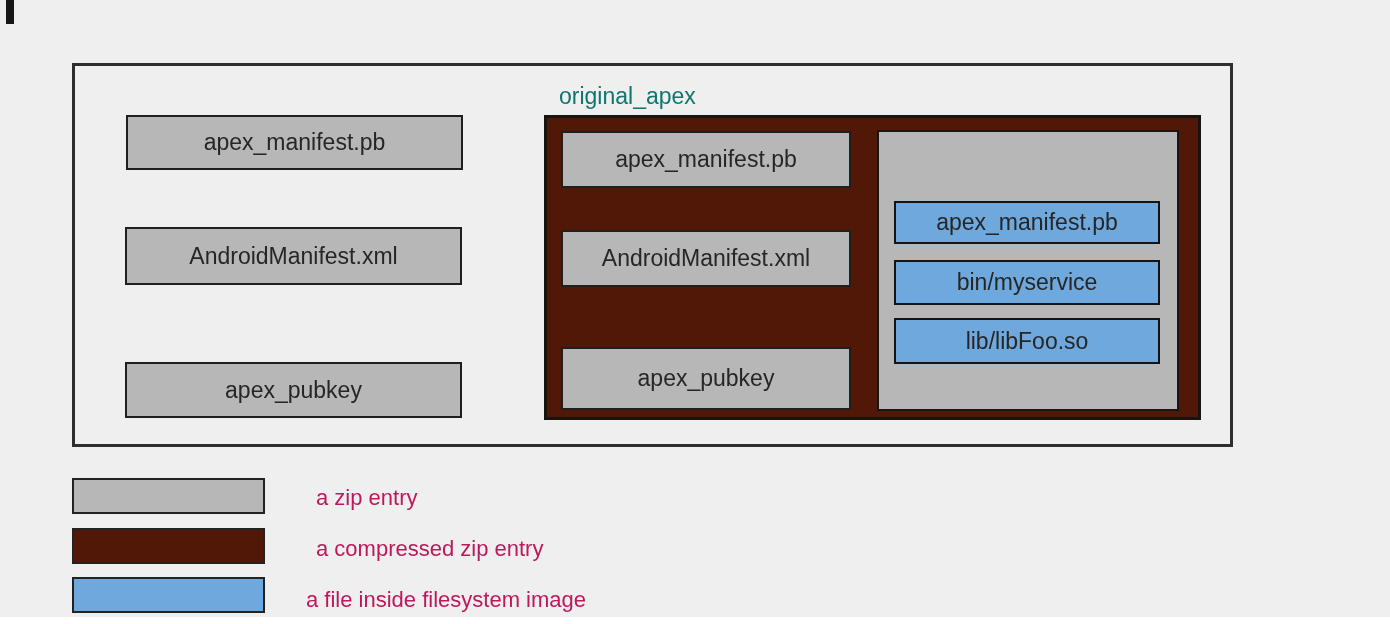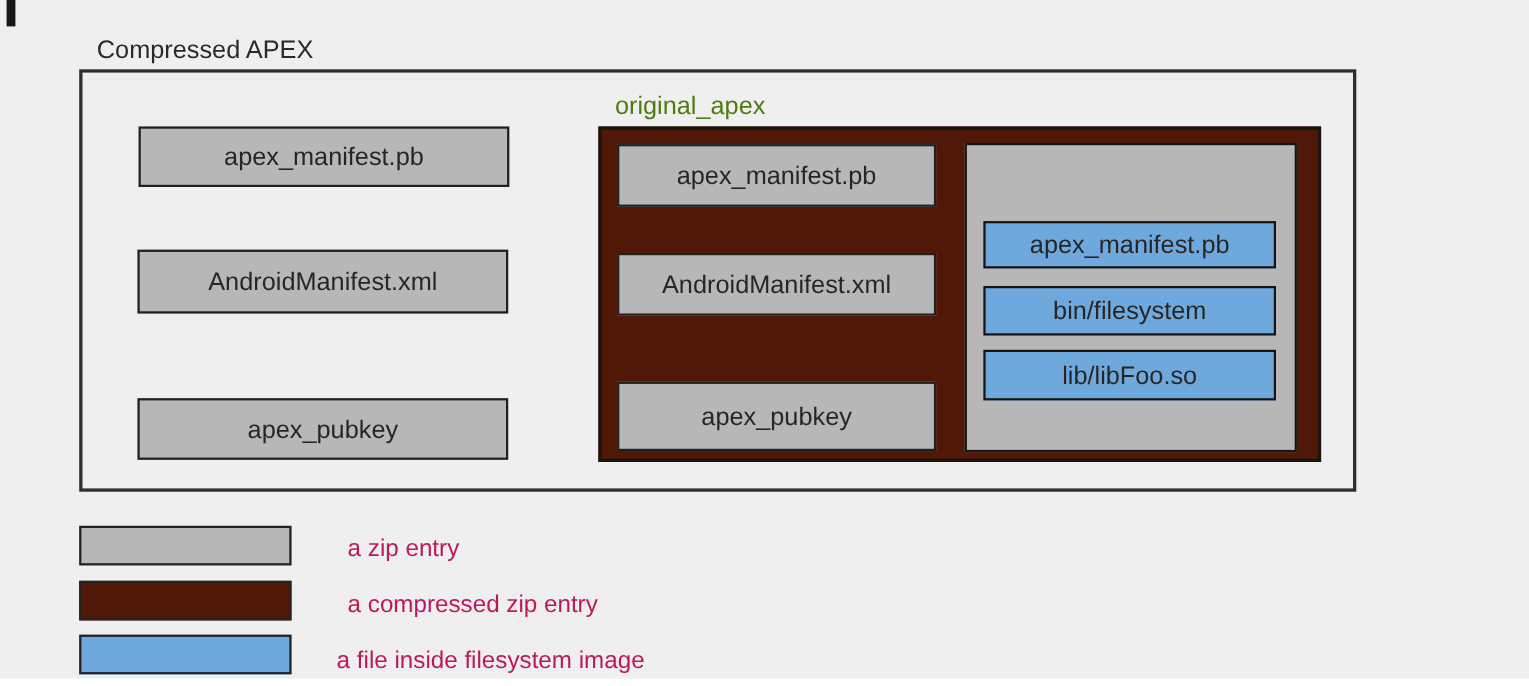--- a/index.html
+++ b/index.html
@@ -53,21 +53,21 @@
   
   .lz1 { left: 51px;  top: 49px;  width: 337px; height: 55px; }
   .lz2 { left: 50px;  top: 161px; width: 337px; height: 58px; }
   .lz3 { left: 50px;  top: 296px; width: 337px; height: 56px; }
 
   .original-apex-label {
     position: absolute;
     left: 484px; top: 17px;
     font-size: 23px;
     line-height: 26px;
-    color: #4d7c0f;
+    color: #0f766e;
     white-space: nowrap;
   }
   .maroon-box {
     position: absolute;
     left: 469px; top: 49px;
     width: 657px; height: 305px;
     background: #521807;
     border: 3px solid #181410;
   }
   
@@ -124,39 +124,38 @@
     background: #ffffff;
   }
 </style>
 </head>
 <body>
 
 <div class="canvas">
 
   <div class="artifact"></div>
 
-  <div class="diagram-title">Compressed APEX</div>
 
   <div class="outer-box">
 
     <div class="entry-box zip lz1">apex_manifest.pb</div>
     <div class="entry-box zip lz2">AndroidManifest.xml</div>
     <div class="entry-box zip lz3">apex_pubkey</div>
 
     <div class="original-apex-label">original_apex</div>
 
     <div class="maroon-box">
 
       <div class="entry-box zip mz1">apex_manifest.pb</div>
       <div class="entry-box zip mz2">AndroidManifest.xml</div>
       <div class="entry-box zip mz3">apex_pubkey</div>
 
       <div class="payload-box">
         <div class="entry-box fs fb1">apex_manifest.pb</div>
-        <div class="entry-box fs fb2">bin/filesystem</div>
+        <div class="entry-box fs fb2">bin/myservice</div>
         <div class="entry-box fs fb3">lib/libFoo.so</div>
       </div>
 
     </div>
   </div>
 
   <div class="legend-swatch sw-zip"></div>
   <div class="legend-label lb-zip">a zip entry</div>
 
   <div class="legend-swatch sw-comp"></div>

